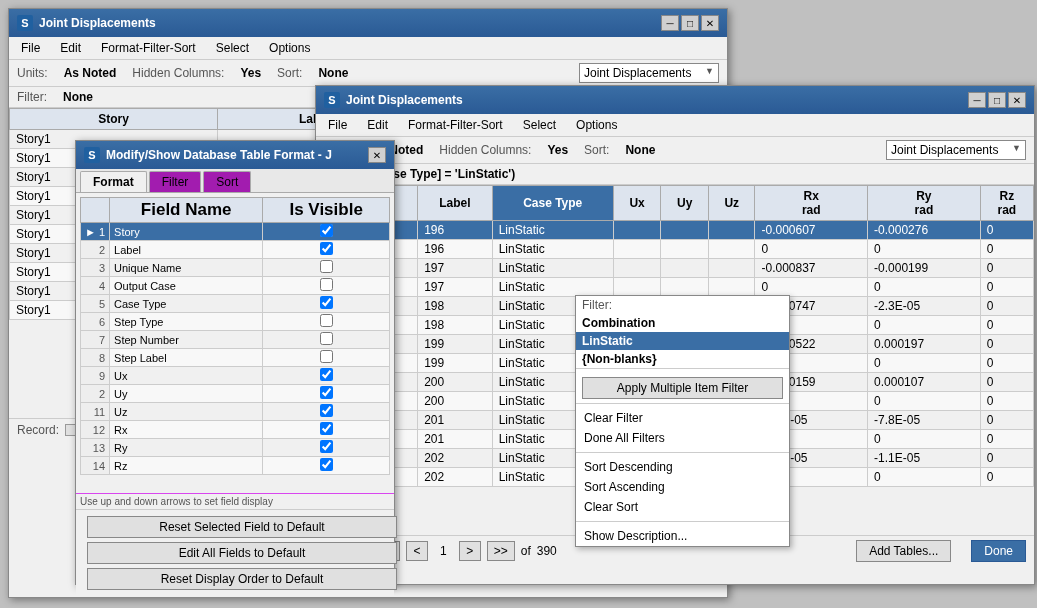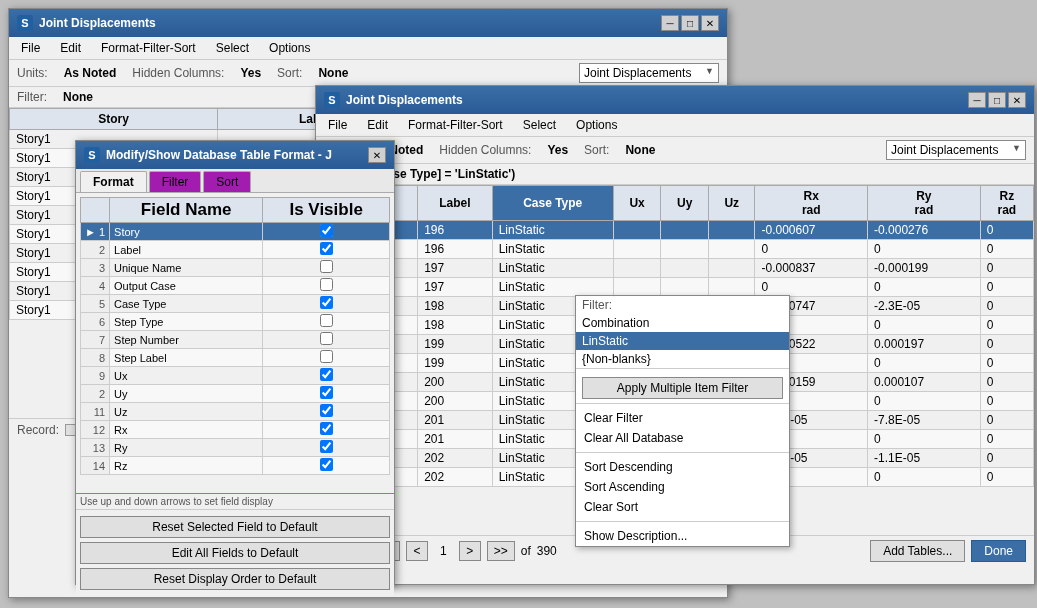--- a/index.html
+++ b/index.html
@@ -163,20 +163,21 @@
       top: 295px;
       width: 215px;
       background: white;
       border: 1px solid #888;
       box-shadow: 2px 2px 6px rgba(0,0,0,0.3);
       z-index: 20;
     }
     .filter-list {
       border-bottom: 1px solid #ccc;
       margin-bottom: 8px;
+      font-weight: bold;
     }
     .filter-item {
       padding: 2px 6px;
       cursor: pointer;
     }
     .filter-item.selected { background: #3a6ea5; color: white; }
     .filter-label {
       padding: 2px 6px;
       color: #555;
     }
@@ -260,20 +261,21 @@
       border: 1px solid #888;
       cursor: pointer;
       min-width: 22px;
       text-align: center;
     }
     .action-btn {
       padding: 3px 12px;
       background: #e0e0e0;
       border: 1px solid #888;
       cursor: pointer;
+      margin-left: 14px;
     }
     .action-btn.primary {
       background: #3a6ea5;
       color: white;
       border: 1px solid #2a5a95;
     }
 
     .scroll-area {
       overflow-y: auto;
       overflow-x: auto;
@@ -721,20 +723,20 @@
 <div id="filter-dropdown">
   <div class="filter-label">Filter:</div>
   <div class="filter-list">
     <div class="filter-item">Combination</div>
     <div class="filter-item selected">LinStatic</div>
     <div class="filter-item">{Non-blanks}</div>
   </div>
   <div class="filter-btn">Apply Multiple Item Filter</div>
   <div class="filter-separator"></div>
   <div class="filter-action">Clear Filter</div>
-  <div class="filter-action">Clear All Database</div>
+  <div class="filter-action">Done All Filters</div>
   <div class="filter-separator"></div>
   <div class="filter-action">Sort Descending</div>
   <div class="filter-action">Sort Ascending</div>
   <div class="filter-action">Clear Sort</div>
   <div class="filter-separator"></div>
   <div class="filter-action">Show Description...</div>
 </div>
 
 </body></html>

